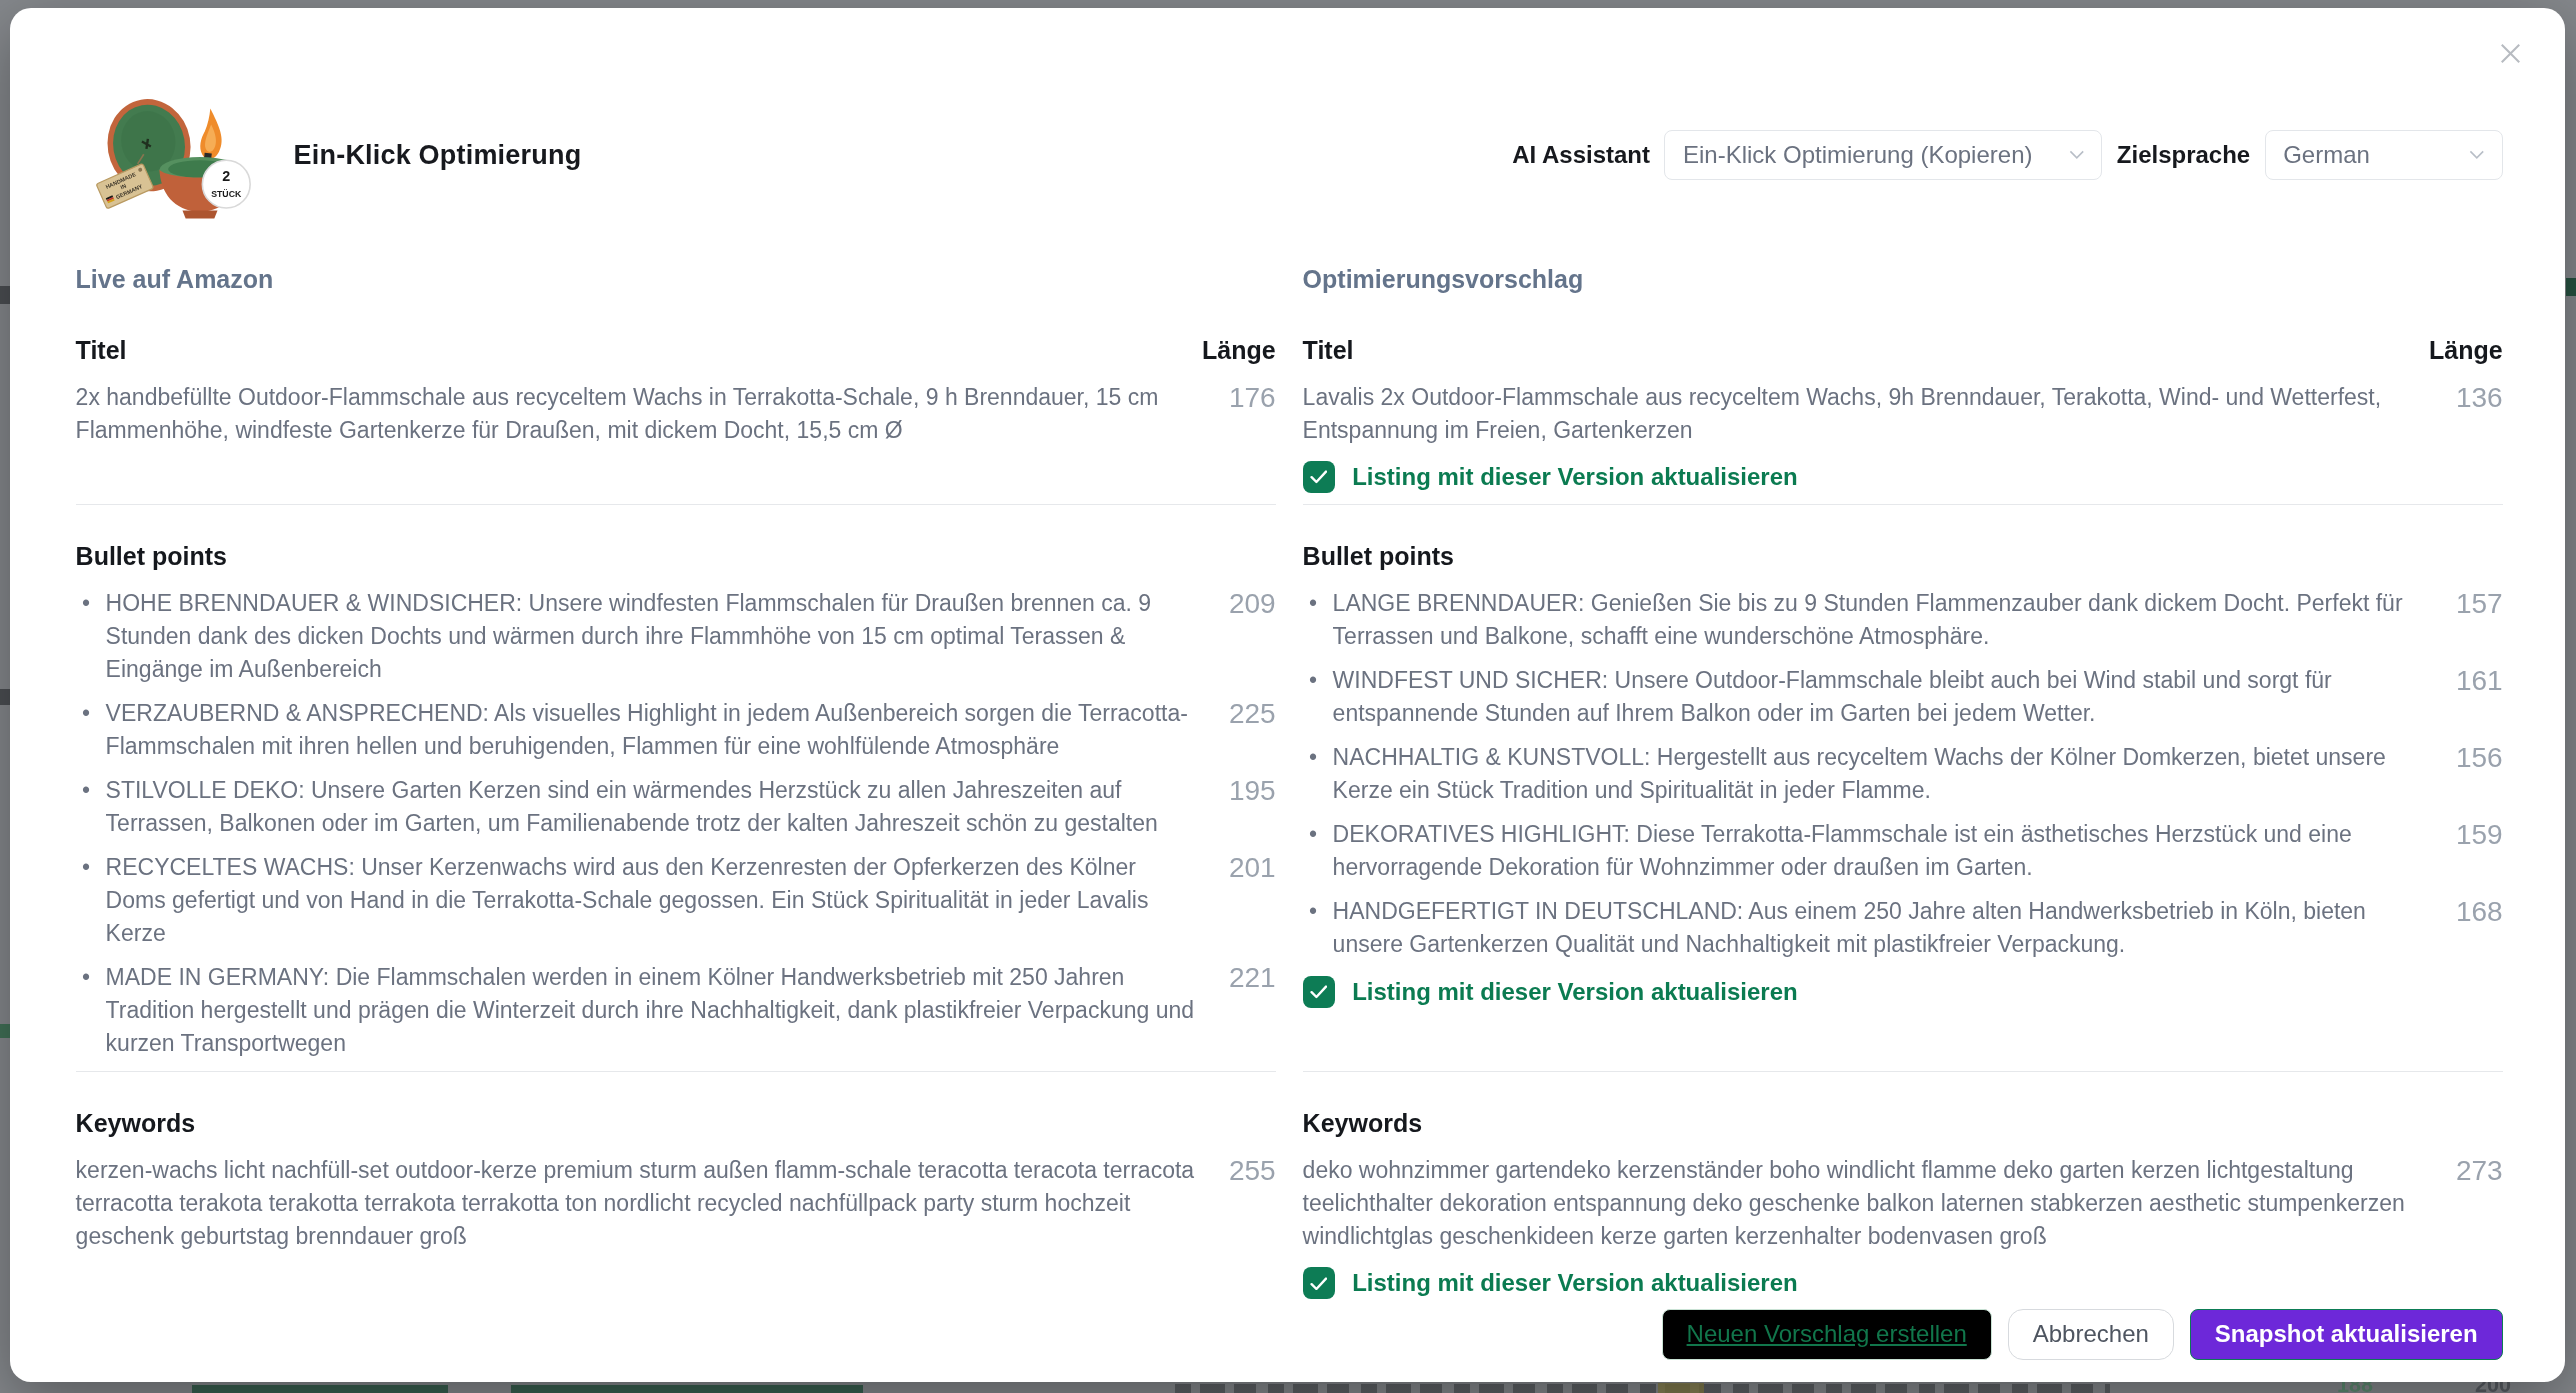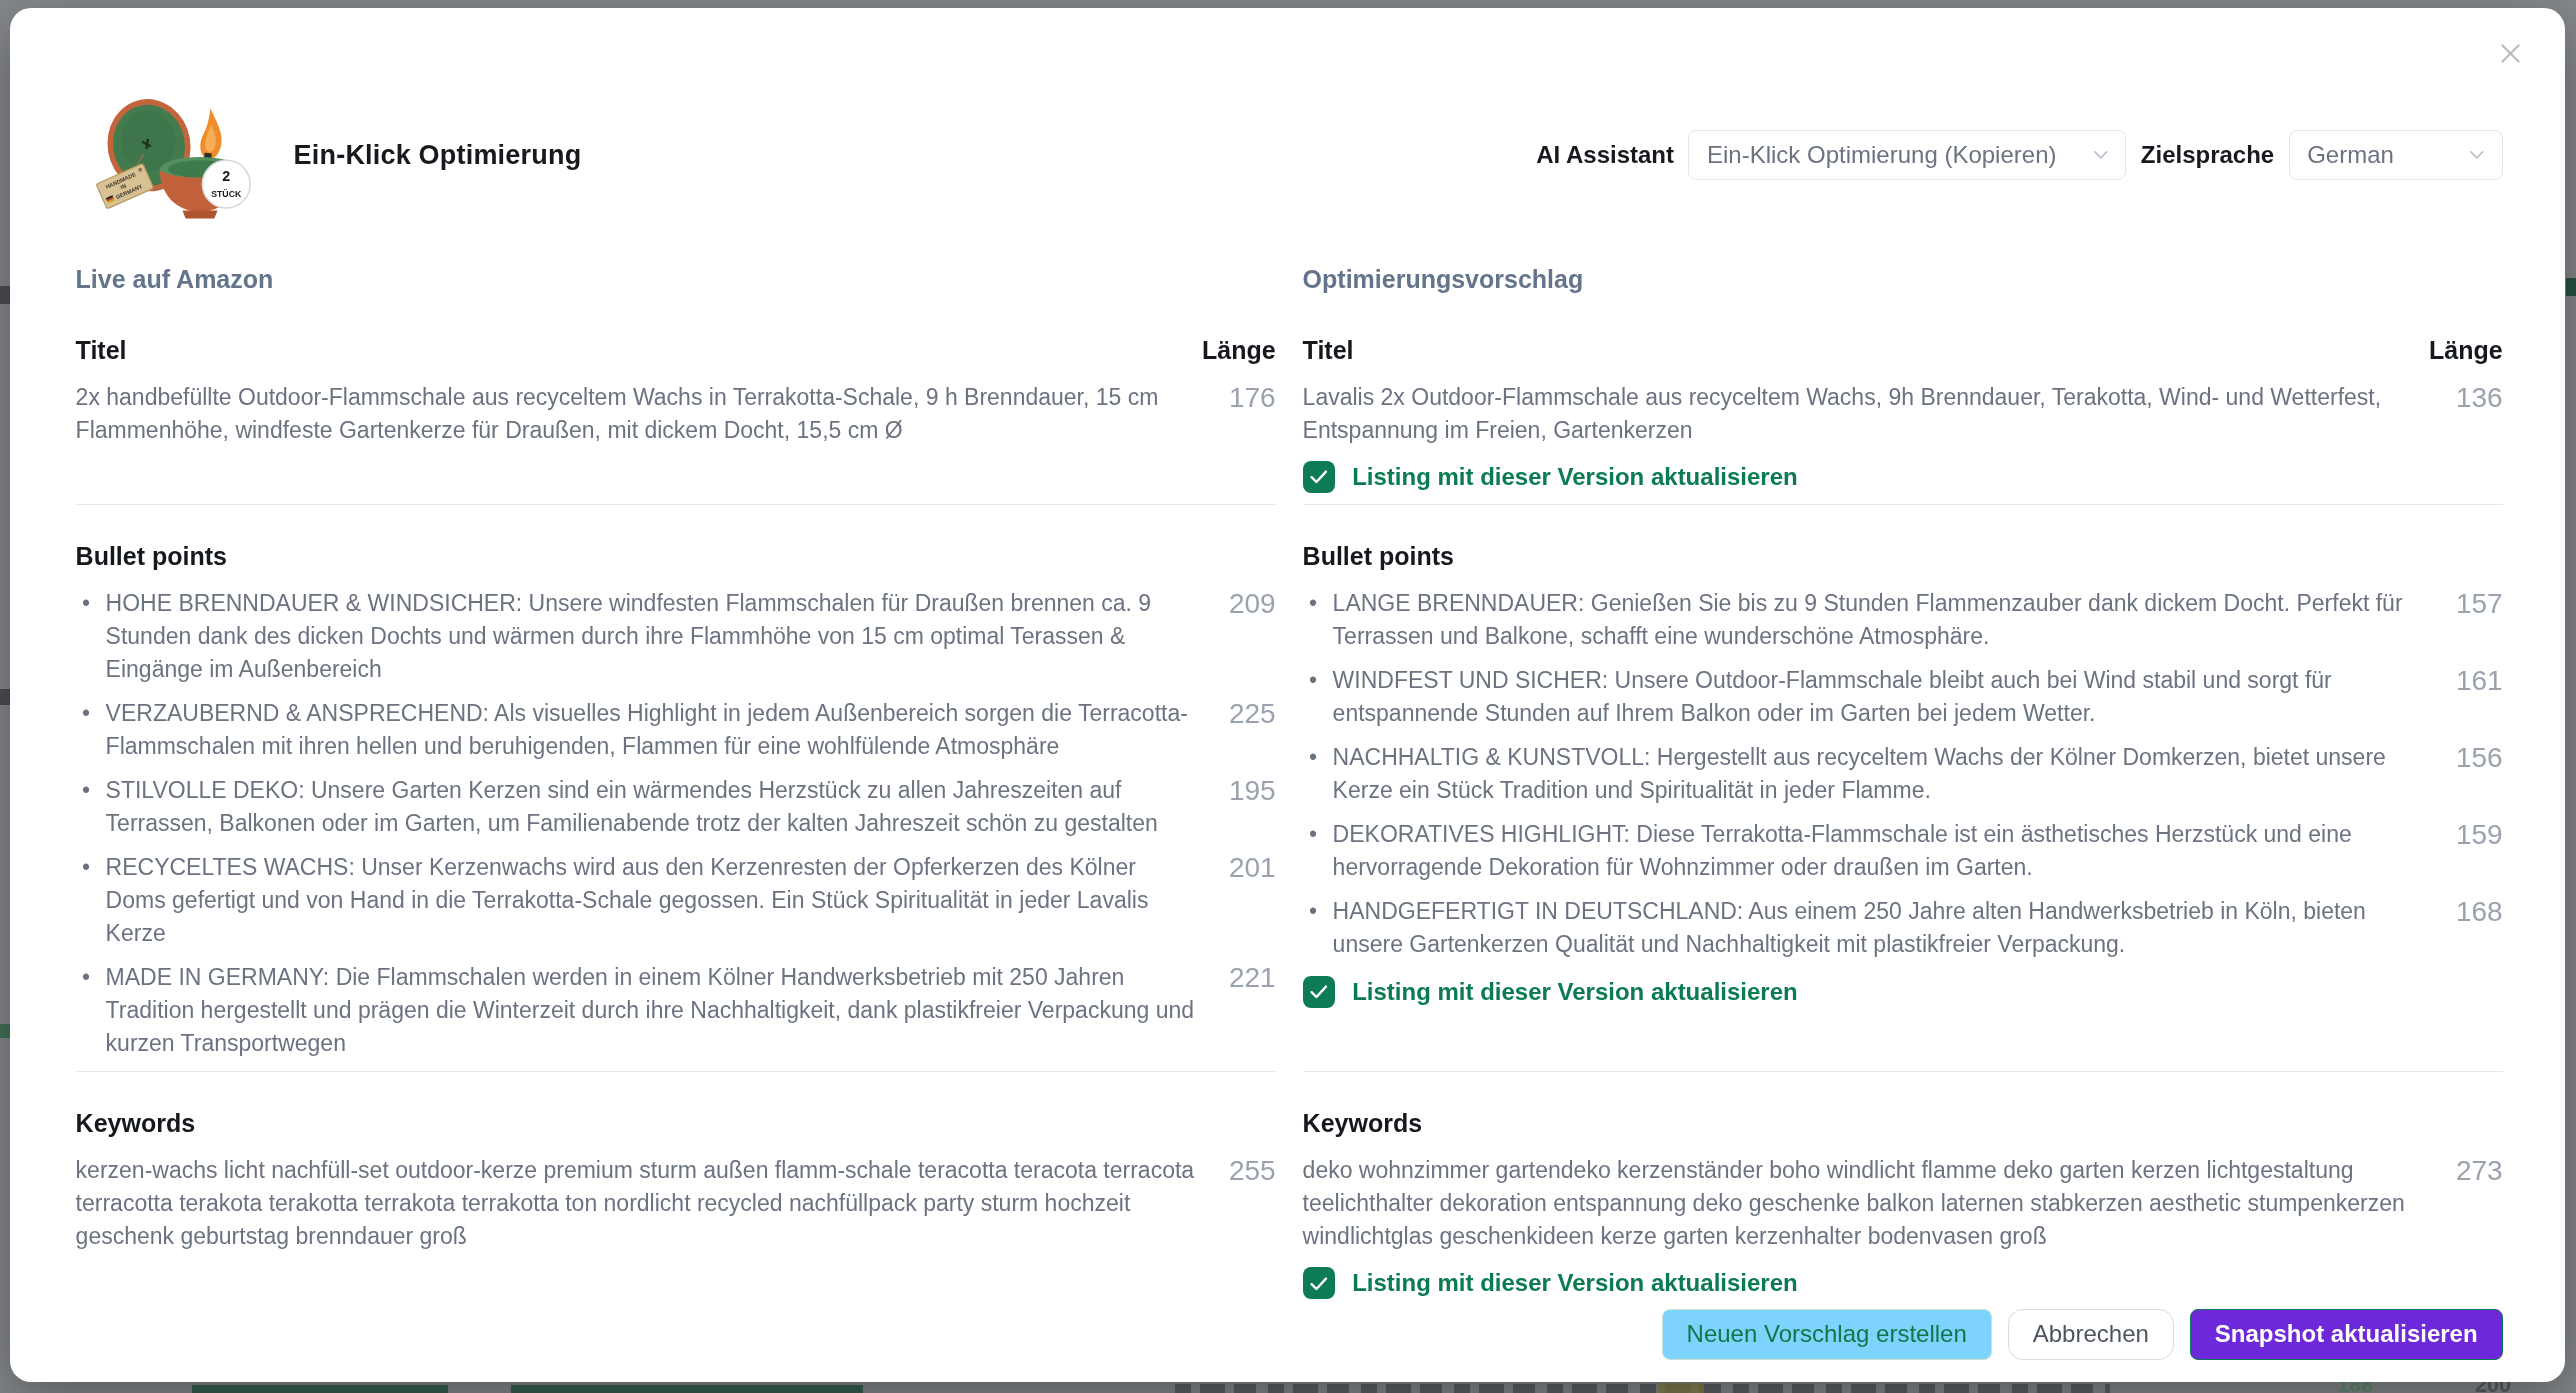--- a/index.html
+++ b/index.html
@@ -46,21 +46,21 @@
   }
   .controls{margin-left:auto;display:flex;align-items:center;gap:14.4px;}
   .ctl-label{font-size:24px;font-weight:bold;color:#17191e;white-space:nowrap;}
   .select{
     display:flex;align-items:center;justify-content:space-between;
     height:50px;border:1.6px solid #e3e6ea;border-radius:8px;
     padding:0 16px 0 17.6px;background:#fff;color:#6b7280;font-size:24px;
     white-space:nowrap;cursor:pointer;box-sizing:border-box;
   }
   .sel-assistant{width:438px;}
-  .sel-lang{width:214px;gap:12px;}
+  .sel-lang{width:238px;gap:12px;}
   .chev{margin-left:21px;flex:0 0 auto;}
   
   .content{
     margin-top:43px;padding:0 62px 0 66px;
     display:grid;grid-template-columns:1fr 1fr;column-gap:27px;
     height:1042px;overflow:hidden;
   }
   .section-label{font-size:25px;font-weight:bold;color:#64748b;margin-bottom:34px;}
   .field-head{
     display:flex;justify-content:space-between;align-items:baseline;
@@ -81,21 +81,21 @@
     display:flex;align-items:center;justify-content:center;flex:0 0 auto;
   }
   .apply-label{font-size:24px;font-weight:bold;color:#0b7b51;}
   
   .footer{position:absolute;right:62px;bottom:22.4px;display:flex;gap:16px;}
   .btn{
     height:51px;border-radius:8px;font-size:24px;padding:0 24px;
     display:flex;align-items:center;cursor:pointer;border:0.8px solid transparent;
     font-family:"Liberation Sans", sans-serif;
   }
-  .btn-light{background:#7dd3fc;border-color:#c9e2d4;color:#11764b;}
+  .btn-light{background:#000000;border-color:#c9e2d4;color:#11764b;text-decoration:underline;}
   .btn-plain{background:#ffffff;border-color:#d7dade;color:#4e5560;border-radius:15px;}
   .btn-primary{background:#6d28d9;border-color:#0d7c55;color:#ffffff;font-weight:bold;}
 </style>
 </head>
 <body>
 
 <div>
   <div class="bg-frag frag-bar" style="left:192px;width:256px;"></div>
   <div class="bg-frag frag-bar" style="left:511px;width:352px;"></div>
   <div class="bg-frag frag-smudge" style="left:1175px;width:935px;"></div>

